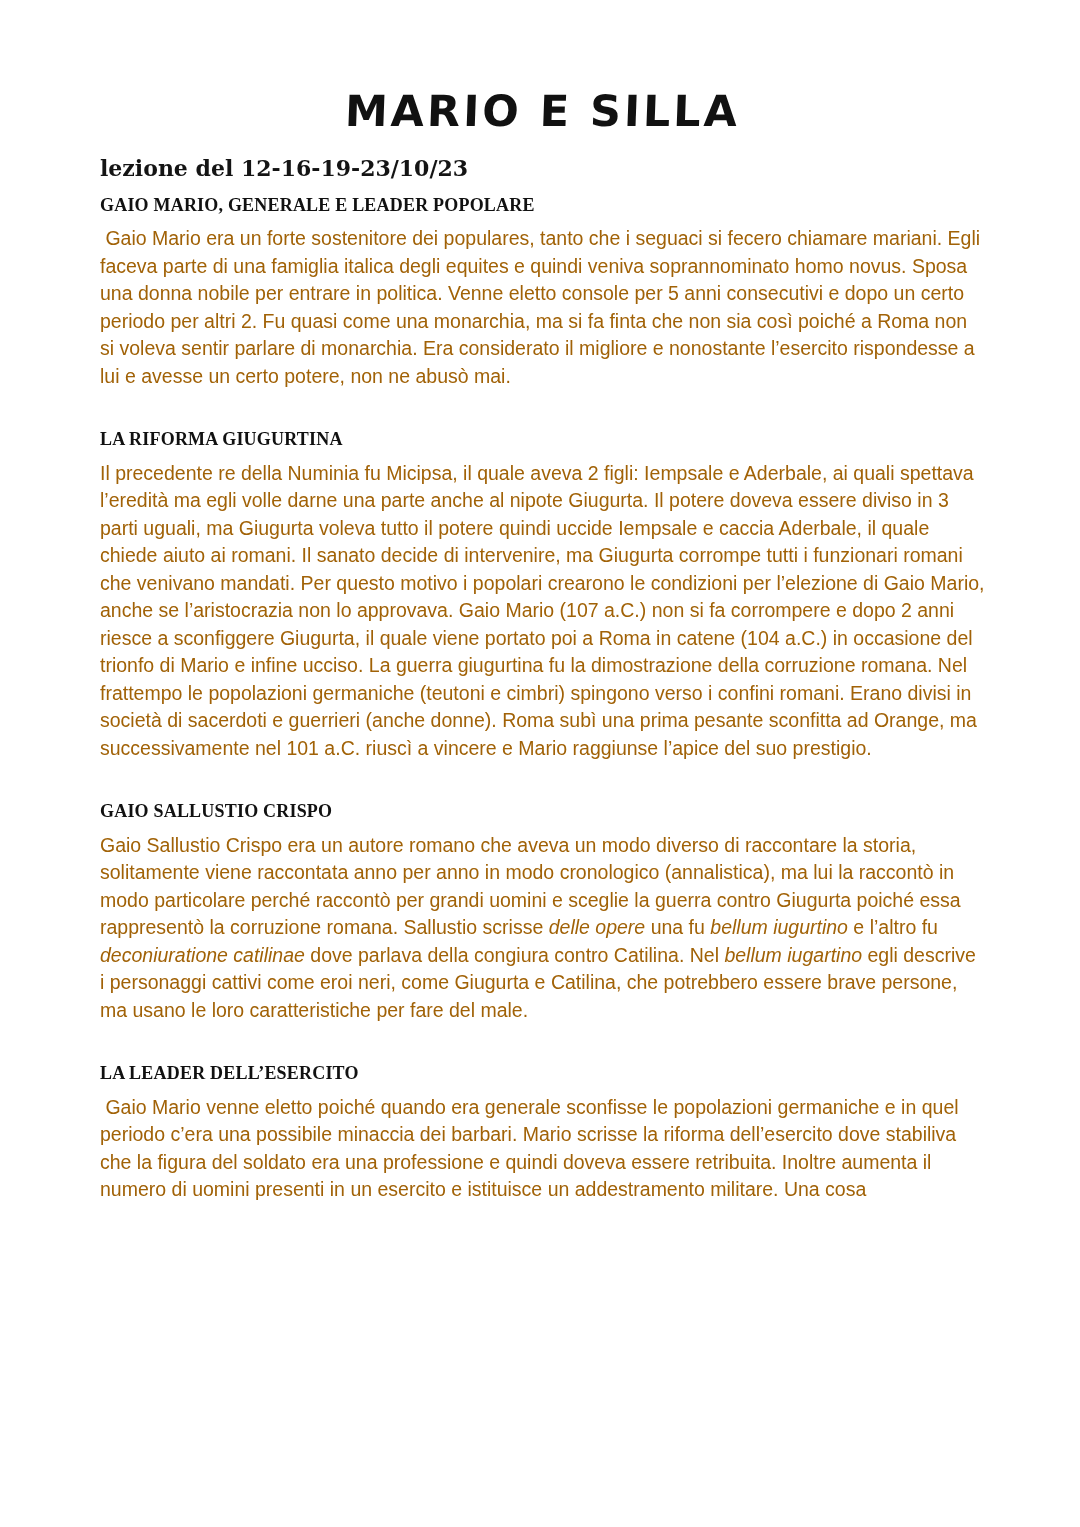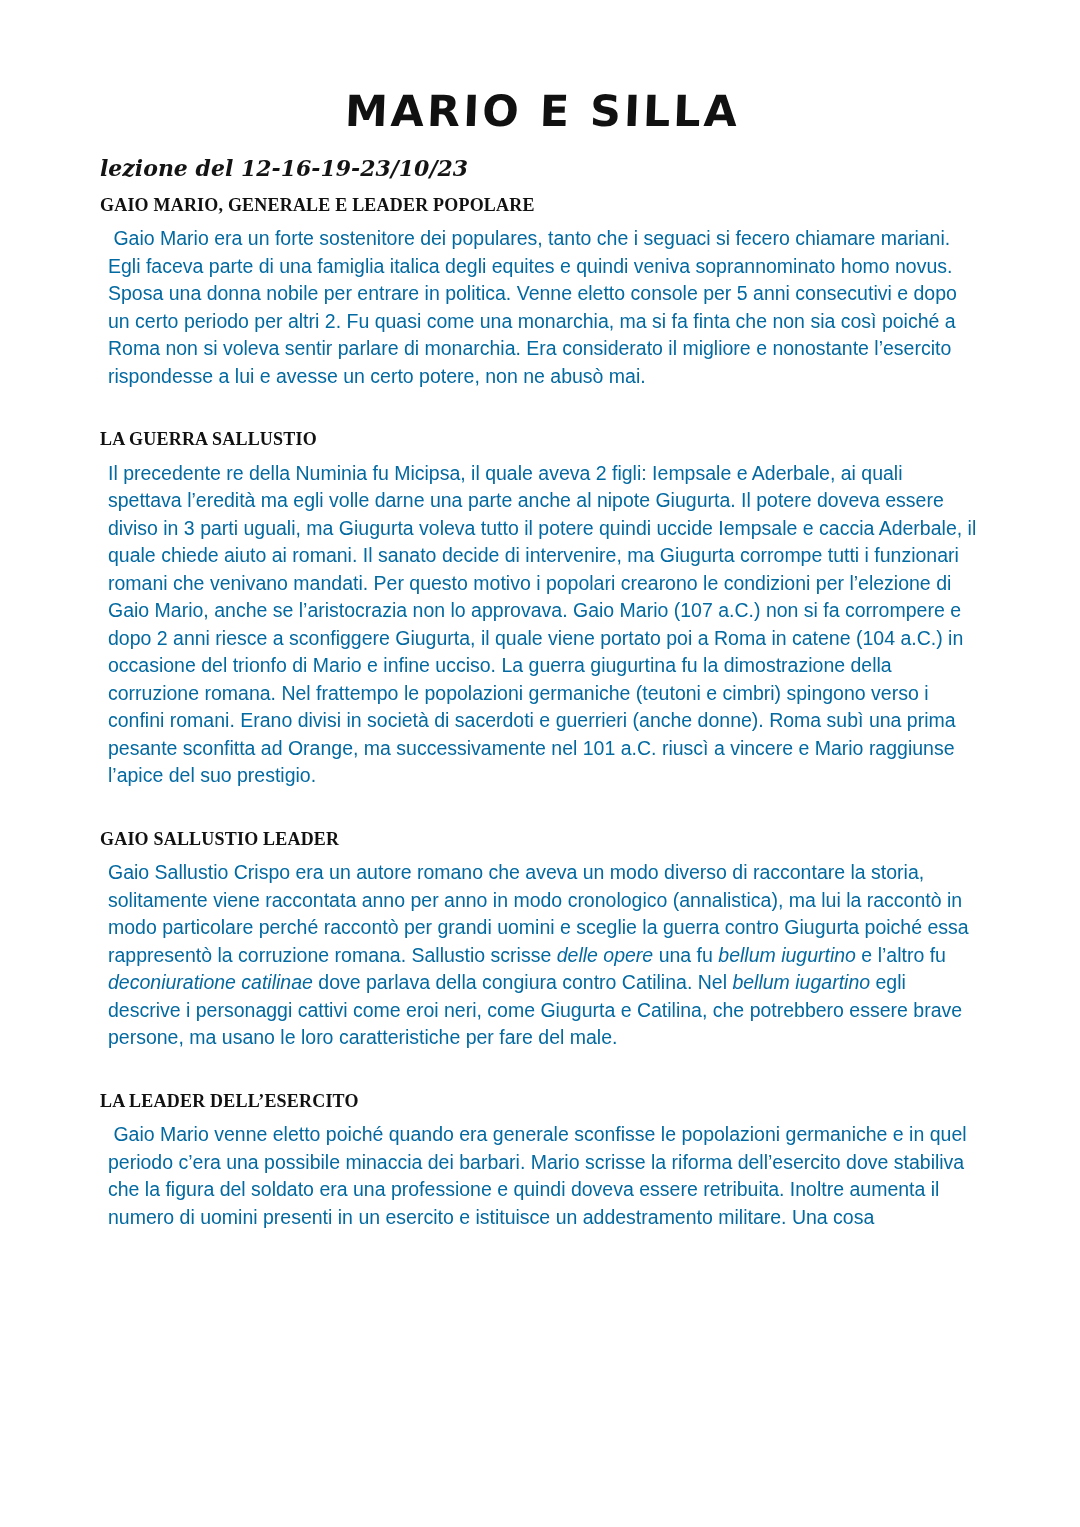--- a/index.html
+++ b/index.html
@@ -23,21 +23,20 @@
     font-size: 43px;
     line-height: 1.1;
     letter-spacing: 3px;
     text-align: center;
     color: #111111;
     margin: 0 0 20px 0;
     transform: skewX(-2deg);
   }
   .date-line {
     font-family: "DejaVu Serif", serif;
-    font-style: italic;
     font-weight: 600;
     font-size: 22px;
     line-height: 1.2;
     color: #141414;
     margin: 0 0 12px 0;
   }
   .section + .section {
     margin-top: 38px;
   }
   .section-heading {
@@ -45,48 +44,48 @@
     font-weight: 700;
     font-size: 18px;
     line-height: 1.25;
     color: #111111;
     margin: 0 0 9px 0;
     letter-spacing: 0.2px;
   }
   .section-paragraph {
     font-size: 19.5px;
     line-height: 27.5px;
-    margin: 8px;
+    margin: 0;
     white-space: pre-wrap;
-    color: #0369a1;
+    color: #a16207;
   }
   .section-paragraph i {
   }
 </style>
 </head>
 <body>
 
 <div class="page">
 
   <h1 class="title">MARIO E SILLA</h1>
 
   <div class="date-line">lezione del 12-16-19-23/10/23</div>
 
   <section class="section">
     <h2 class="section-heading">GAIO MARIO, GENERALE E LEADER POPOLARE</h2>
     <p class="section-paragraph"><span> Gaio Mario era un forte sostenitore dei populares, tanto che i seguaci si fecero chiamare mariani. Egli faceva parte di una famiglia italica degli equites e quindi veniva soprannominato homo novus. Sposa una donna nobile per entrare in politica. Venne eletto console per 5 anni consecutivi e dopo un certo periodo per altri 2. Fu quasi come una monarchia, ma si fa finta che non sia così poiché a Roma non si voleva sentir parlare di monarchia. Era considerato il migliore e nonostante l’esercito rispondesse a lui e avesse un certo potere, non ne abusò mai.</span></p>
   </section>
 
   <section class="section">
-    <h2 class="section-heading">LA GUERRA SALLUSTIO</h2>
+    <h2 class="section-heading">LA RIFORMA GIUGURTINA</h2>
     <p class="section-paragraph"><span>Il precedente re della Numinia fu Micipsa, il quale aveva 2 figli: Iempsale e Aderbale, ai quali spettava l’eredità ma egli volle darne una parte anche al nipote Giugurta. Il potere doveva essere diviso in 3 parti uguali, ma Giugurta voleva tutto il potere quindi uccide Iempsale e caccia Aderbale, il quale chiede aiuto ai romani. Il sanato decide di intervenire, ma Giugurta corrompe tutti i funzionari romani che venivano mandati. Per questo motivo i popolari crearono le condizioni per l’elezione di Gaio Mario, anche se l’aristocrazia non lo approvava. Gaio Mario (107 a.C.) non si fa corrompere e dopo 2 anni riesce a sconfiggere Giugurta, il quale viene portato poi a Roma in catene (104 a.C.) in occasione del trionfo di Mario e infine ucciso. La guerra giugurtina fu la dimostrazione della corruzione romana. Nel frattempo le popolazioni germaniche (teutoni e cimbri) spingono verso i confini romani. Erano divisi in società di sacerdoti e guerrieri (anche donne). Roma subì una prima pesante sconfitta ad Orange, ma successivamente nel 101 a.C. riuscì a vincere e Mario raggiunse l’apice del suo prestigio.</span></p>
   </section>
 
   <section class="section">
-    <h2 class="section-heading">GAIO SALLUSTIO LEADER</h2>
+    <h2 class="section-heading">GAIO SALLUSTIO CRISPO</h2>
     <p class="section-paragraph"><span>Gaio Sallustio Crispo era un autore romano che aveva un modo diverso di raccontare la storia, solitamente viene raccontata anno per anno in modo cronologico (annalistica), ma lui la raccontò in modo particolare perché raccontò per grandi uomini e sceglie la guerra contro Giugurta poiché essa rappresentò la corruzione romana. Sallustio scrisse </span><i>delle opere</i><span> una fu </span><i>bellum iugurtino</i><span> e l’altro fu </span><i>deconiuratione catilinae</i><span> dove parlava della congiura contro Catilina. Nel </span><i>bellum iugartino</i><span> egli descrive i personaggi cattivi come eroi neri, come Giugurta e Catilina, che potrebbero essere brave persone, ma usano le loro caratteristiche per fare del male.</span></p>
   </section>
 
   <section class="section">
     <h2 class="section-heading">LA LEADER DELL’ESERCITO</h2>
     <p class="section-paragraph"><span> Gaio Mario venne eletto poiché quando era generale sconfisse le popolazioni germaniche e in quel periodo c’era una possibile minaccia dei barbari. Mario scrisse la riforma dell’esercito dove stabiliva che la figura del soldato era una professione e quindi doveva essere retribuita. Inoltre aumenta il numero di uomini presenti in un esercito e istituisce un addestramento militare. Una cosa</span></p>
   </section>
 
 </div>
 

